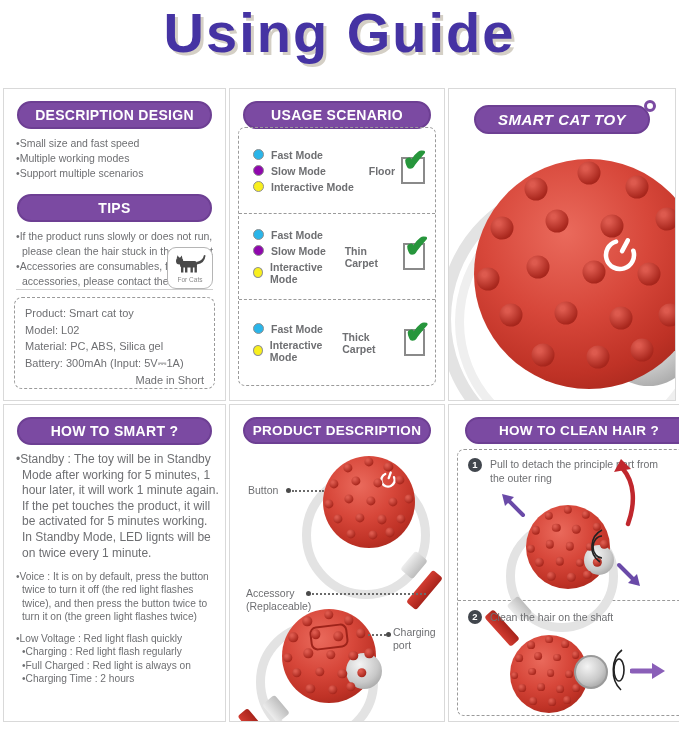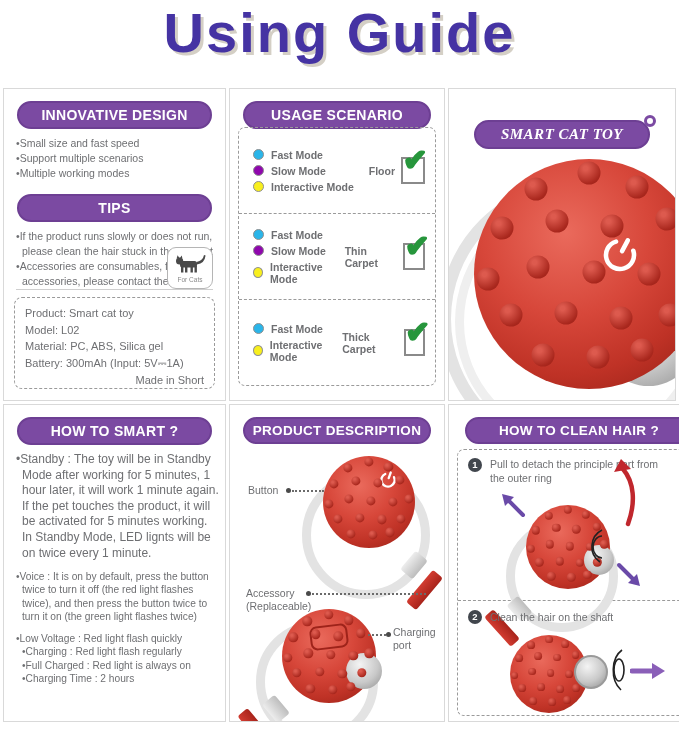--- a/index.html
+++ b/index.html
@@ -18,21 +18,21 @@
   .p2 { left:229px; top:88px;  width:216px; height:313px; }
   .p3 { left:448px; top:88px;  width:228px; height:313px; }
   .p4 { left:3px;  top:404px; width:223px; height:318px; }
   .p5 { left:229px; top:404px; width:216px; height:318px; }
   .p6 { left:448px; top:404px; width:262px; height:318px; }
 
   .pill { background:#7b4aa2; border:2px solid #6d3f93; color:#fff; font-weight:bold;
     text-align:center; border-radius:16px; font-size:14px; letter-spacing:.3px;
     padding:4px 6px; margin:12px auto 7px; width:88%; }
   .brandpill { font-style:italic; font-weight:800; font-size:15px; width:78%;
-    margin-top:31px; position:relative; letter-spacing:.5px;font-family:Liberation Serif, serif;}
+    margin-top:16px; position:relative; letter-spacing:.5px;}
   .ring { position:absolute; right:-8px; top:-7px; width:12px; height:12px;
     border:3px solid #7b4aa2; border-radius:50%; background:#fff; }
 
   .txt { color:#6e6f72; font-size:10.5px; line-height:1.45; }
   .hang { padding-left:6px; text-indent:-6px; }
   .bullets { padding:0 10px 0 12px; }
   .pre { white-space:pre-wrap; }
 
   
   .cat-badge { position:absolute; right:12px; top:158px; width:46px; height:42px;
@@ -95,25 +95,25 @@
   svg { display:block; }
 </style>
 </head>
 <body>
 
 <div class="page">
 
   <div class="title">Using Guide</div>
 
   <section class="panel p1">
-    <div class="pill">INNOVATIVE DESIGN</div>
+    <div class="pill">DESCRIPTION DESIGN</div>
     <div class="bullets">
       <div class="txt">•Small size and fast speed</div>
+      <div class="txt">•Multiple working modes</div>
       <div class="txt">•Support multiple scenarios</div>
-      <div class="txt">•Multiple working modes</div>
     </div>
     <div class="pill">TIPS</div>
     <div class="bullets">
       <div class="txt hang">•If the product runs slowly or does not run, please clean the hair stuck in the product</div>
       <div class="txt hang">•Accessories are consumables, for more accessories, please contact the seller</div>
     </div>
     <div class="cat-badge">
       <svg width="32" height="22" viewBox="0 0 32 22">
         <g fill="#4a4a4a">
           <rect x="6" y="8" width="17" height="6.5" rx="2.5"></rect>

